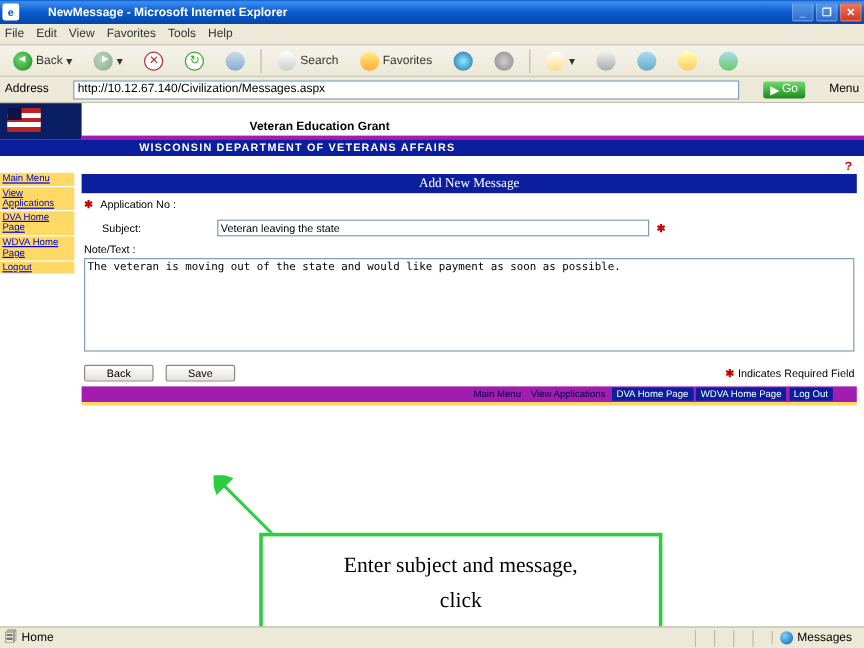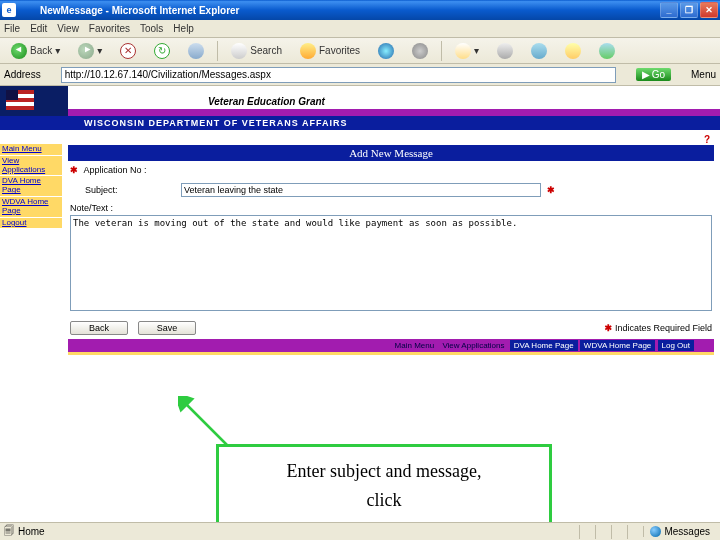--- a/index.html
+++ b/index.html
@@ -43,38 +43,38 @@
   .addrbar { background: #ece9d8; height: 22px; display: flex; align-items: center; padding: 0 4px; gap: 20px; border-bottom: 1px solid #c0bca8; font-size: 10px; }
   .addrbar input { flex: 1; height: 16px; font-size: 10px; padding: 0 3px; border: 1px solid #7f9db9; }
   .gobtn { background: linear-gradient(#6eda6e,#1a8a1a); color: #fff; padding: 1px 6px; border-radius: 2px; font-size: 10px; display: flex; align-items: center; gap: 2px; }
   
   
   .page { position: relative; background: #fff; height: 440px; }
   .banner { display: flex; height: 30px; }
   .flagbox { width: 68px; background: #0a1e64; position: relative; }
   .flagbox::before { content: ""; position: absolute; left: 6px; top: 4px; width: 28px; height: 20px; background: linear-gradient(to bottom, #b22 0 20%, #fff 20% 40%, #b22 40% 60%, #fff 60% 80%, #b22 80% 100%); }
   .flagbox::after { content: ""; position: absolute; left: 6px; top: 4px; width: 12px; height: 10px; background: #114; }
-  .bannertext { flex: 1; display: flex; align-items: flex-end; padding: 0 0 2px 140px; font-size: 10px; font-weight: bold; color: #000; border-bottom: 7px solid #a21caf; font-style: italic; }
-  .deptbar { background: #0a1e9e; color: #fff; font-weight: bold; font-size: 9px; letter-spacing: 1px; padding: 2px 4px 2px 84px; }
+  .bannertext { flex: 1; display: flex; align-items: flex-end; padding: 0 0 2px 140px; font-size: 10px; font-weight: bold; color: #000; border-bottom: 3px solid #a21caf; }
+  .deptbar { background: #0a1e9e; color: #fff; font-weight: bold; font-size: 9px; letter-spacing: 1px; padding: 2px 4px 2px 116px; }
   
   .mainarea { display: flex; padding: 4px 6px 0 0; gap: 6px; }
   .sidenav { width: 62px; display: flex; flex-direction: column; gap: 1px; padding-top: 10px; }
   .sidenav a { display: block; font-size: 8px; color: #00c; text-decoration: underline; padding: 1px 2px; background: #ffd966; line-height: 1.1; }
   
   .content { flex: 1; position: relative; }
   .help { text-align: right; color: #c00; font-size: 10px; font-weight: bold; padding-right: 4px; }
   .pagetitle { background: #0a1e9e; color: #fff; text-align: center; font-size: 11px; padding: 2px; font-family: "Times New Roman", serif; }
   .formrow { display: flex; align-items: center; gap: 6px; padding: 4px 2px; font-size: 9px; }
   .formrow .lbl { width: 90px; color: #000; }
   .formrow .val { color: #333; }
   .formrow input[type=text] { flex: 1; max-width: 360px; height: 14px; border: 1px solid #7f9db9; font-size: 9px; padding: 0 2px; }
   .req { color: #c00; font-weight: bold; }
   .notebox { width: 100%; padding: 0 2px; }
   .notebox .lbl2 { font-size: 9px; padding: 2px 0; }
-  .notebox textarea { width: 642px; height: 96px; border: 1px solid #7f9db9; font-size: 9px; font-family: monospace; padding: 2px; resize: none; overflow-y: scroll; }
+  .notebox textarea { width: 642px; height: 78px; border: 1px solid #7f9db9; font-size: 9px; font-family: monospace; padding: 2px; resize: none; overflow-y: scroll; }
   .btnrow { display: flex; align-items: center; padding: 8px 2px 4px; gap: 10px; }
   .btn { background: linear-gradient(#fff,#e4e2d8); border: 1px solid #888; border-radius: 2px; padding: 1px 0; font-size: 9px; width: 58px; text-align: center; }
   .reqmsg { margin-left: auto; font-size: 9px; display: flex; align-items: center; gap: 3px; }
   
   .footbar { background: #a21caf; font-size: 8px; padding: 2px 20px; text-align: right; }
   .footbar span { color: #004; padding: 0 3px; }
   .footbar .hl { background: #0a1e9e; color: #fff; padding: 1px 4px; }
   .footunder { height: 3px; background: #ffd966; }
   
   

